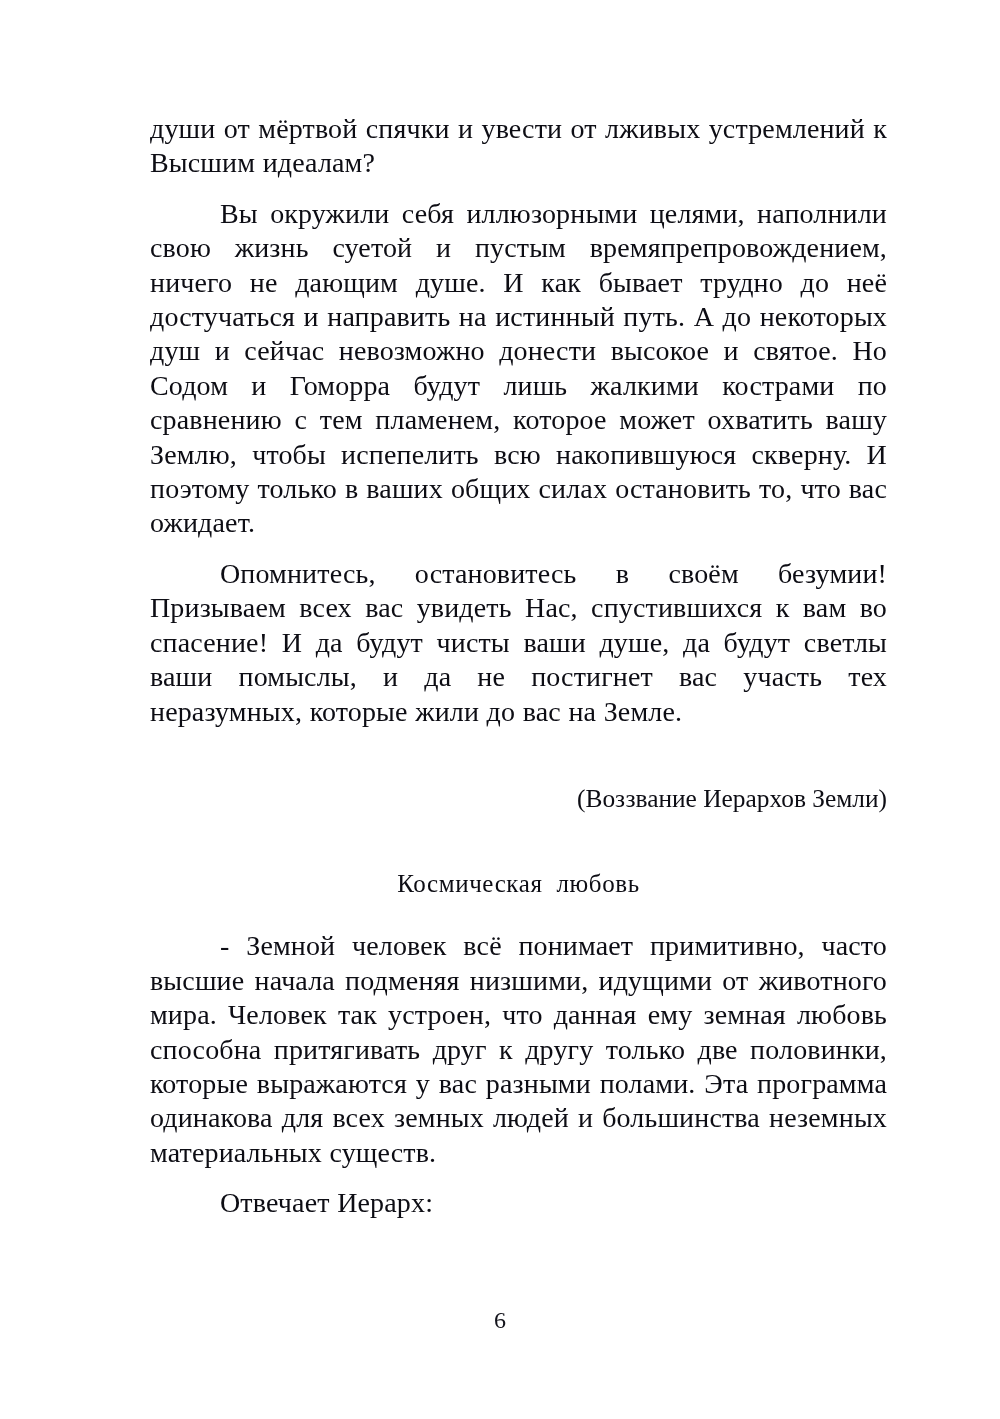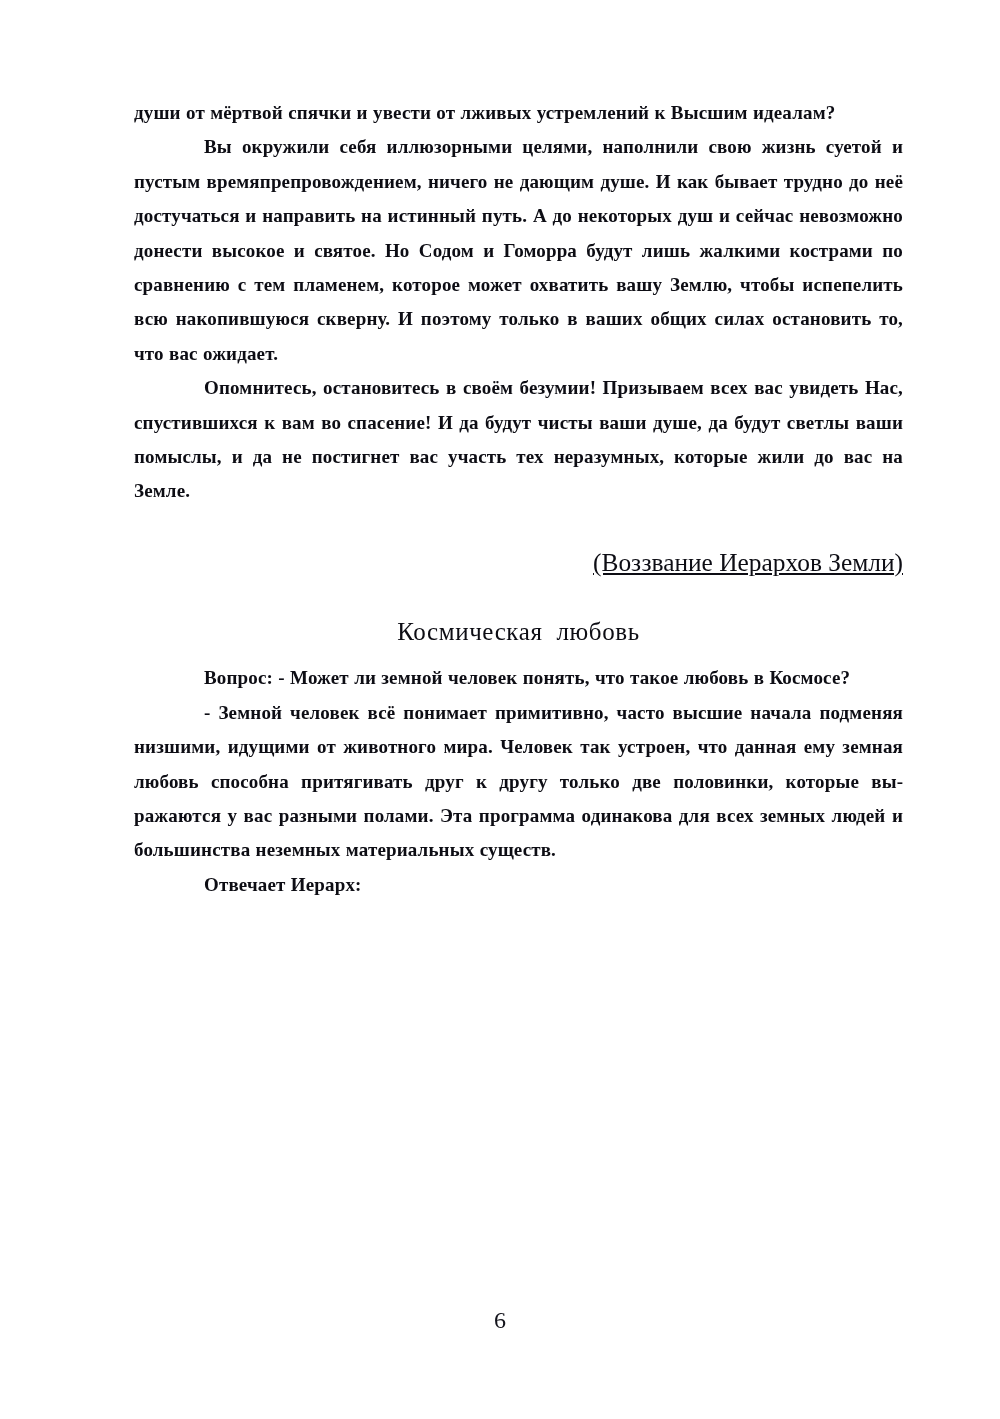--- a/index.html
+++ b/index.html
@@ -22,47 +22,45 @@
 
   
   .textblock {
     position: absolute;
     left: 134px;
     top: 96px;
     width: 769px;
   }
 
   p.para {
-    margin: 0;
+    margin: 16px;
     text-align: justify;
     text-justify: inter-word;
-    font-size: 19px;
+    font-size: 28px;
     line-height: 34.4px;
     letter-spacing: 0.15px;
     word-spacing: 0.4px;
     hyphens: manual;
-    font-weight: bold;
   }
 
   p.para.indent {
     text-indent: 70px;
   }
 
   p.para.noindent {
     text-indent: 0;
   }
 
   
   .attribution {
-    margin: 0;
+    margin: 16px;
     text-align: right;
     font-size: 25.4px;
     line-height: 34.4px;
     padding-top: 36px;
-    text-decoration: underline;
   }
 
   
   .heading {
     margin: 0;
     text-align: center;
     font-weight: normal;
     font-size: 25px;
     line-height: 34px;
     letter-spacing: 0.6px;
@@ -98,21 +96,20 @@
     <p class="para indent">Вы окружили себя иллюзорными целями, наполнили свою жизнь суетой и пустым времяпрепровождением, ничего не дающим душе. И как бывает трудно до неё достучаться и направить на истинный путь. А до некоторых душ и сейчас невозможно донести высокое и святое. Но Содом и Гоморра будут лишь жалкими кострами по сравнению с тем пламенем, которое может охватить вашу Землю, чтобы испепелить всю накопившуюся скверну. И поэтому только в ваших общих силах остановить то, что вас ожидает.</p>
 
     <p class="para indent">Опомнитесь, остановитесь в своём безумии! Призываем всех вас увидеть Нас, спустившихся к вам во спасение! И да будут чисты ваши душе, да будут светлы ваши помыслы, и да не постигнет вас участь тех неразумных, которые жили до вас на Земле.</p>
 
     <p class="attribution">(Воззвание Иерархов Земли)</p>
 
     <h2 class="heading">
       <span>Космическая</span><span class="gap"></span><span>любовь</span>
     </h2>
 
-    <p class="para indent">Вопрос: - Может ли земной человек понять, что такое любовь в Космосе?</p>
 
     <p class="para indent">- Земной человек всё понимает примитивно, часто выс­шие начала подменяя низшими, идущими от животного мира. Человек так устроен, что данная ему земная любовь способна притягивать друг к другу только две половинки, которые вы­ражаются у вас разными полами. Эта программа одинакова для всех земных людей и большинства неземных материаль­ных существ.</p>
 
     <p class="para indent">Отвечает Иерарх:</p>
 
 
   </div>
 
   <div class="folio">6</div>
 

